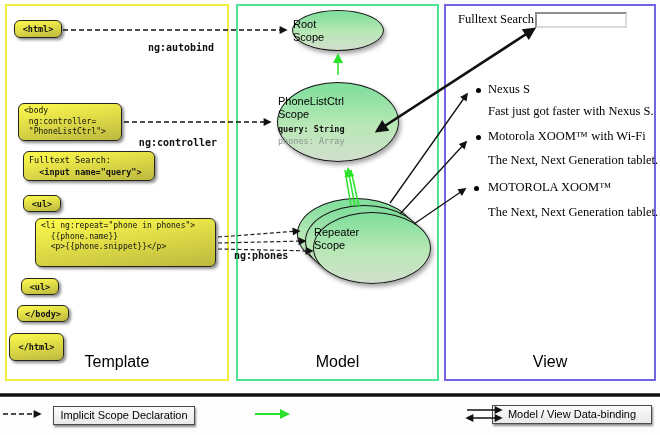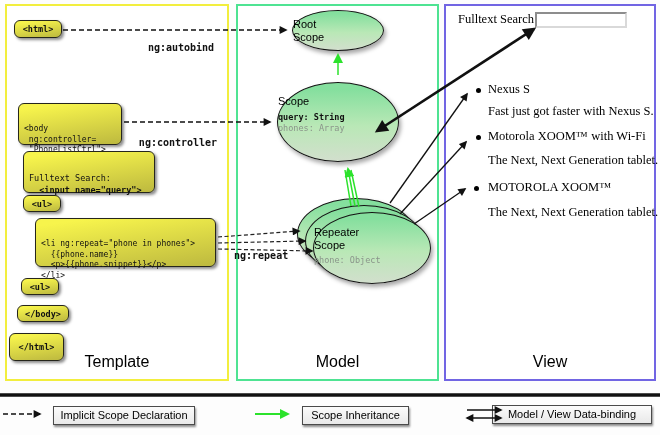--- a/index.html
+++ b/index.html
@@ -13,21 +13,21 @@
   .col-title{position:absolute;bottom:8px;left:0;width:100%;text-align:center;
              font-size:16px;color:#000;}
   
   .cbox{position:absolute;z-index:10;box-sizing:border-box;
         background:linear-gradient(172deg,var(--code_box_top,#f7f44c) 10%,var(--code_box_bottom,#bdb93f));
         border:1.5px solid #26261c;border-radius:6px;
         box-shadow:2px 2px 3px rgba(0,0,0,0.45);
         font-family:"DejaVu Sans Mono","Liberation Mono",monospace;color:#111;}
   .cbox.single{display:flex;align-items:center;justify-content:center;
                font-size:8.5px;font-weight:bold;}
-  .cbox.multi{padding:20px 5px;}
+  .cbox.multi{padding:2px 5px;}
   .cline{white-space:pre;font-size:8px;line-height:10.5px;}
   .cline.b{font-weight:bold;}
   
   .albl{position:absolute;z-index:20;font-family:"DejaVu Sans Mono","Liberation Mono",monospace;
         font-size:10px;font-weight:bold;color:#111;text-align:center;margin-top:29px;}
   
   .scope{position:absolute;z-index:10;box-sizing:border-box;border-radius:50%;
          background:linear-gradient(var(--scope_top,#85df9e) 8%,var(--scope_mid,#b9e8b6) 55%,var(--scope_bottom,#d2dfcd));
          border:1.6px solid #141414;box-shadow:2px 3px 4px rgba(0,0,0,0.35);
          text-align:left;color:#000;}
@@ -88,75 +88,73 @@
   </div>
 
   <div class="cbox single" style="left:23px;top:195px;width:38px;height:17px">
     <span>&lt;ul&gt;</span>
   </div>
 
   <div class="cbox multi" style="left:35px;top:218px;width:181px;height:49px">
     <div class="cline">&lt;li ng:repeat="phone in phones"&gt;</div>
     <div class="cline">  {{phone.name}}</div>
     <div class="cline">  &lt;p&gt;{{phone.snippet}}&lt;/p&gt;</div>
-    <div class="cline">&lt;/li&gt;</div>
   </div>
 
   <div class="cbox single" style="left:21px;top:278px;width:38px;height:17px">
     <span>&lt;ul&gt;</span>
   </div>
 
   <div class="cbox single" style="left:17px;top:305px;width:52px;height:17px">
     <span>&lt;/body&gt;</span>
   </div>
 
   <div class="cbox single" style="left:9px;top:333px;width:55px;height:28px">
     <span>&lt;/html&gt;</span>
   </div>
 
   <div class="albl" style="left:135px;top:13px;width:92px">ng:autobind</div>
   <div class="albl" style="left:132px;top:108px;width:92px">ng:controller</div>
-  <div class="albl" style="left:234px;top:221px;width:62px;text-align:left">ng:repeat</div>
+  <div class="albl" style="left:234px;top:221px;width:62px;text-align:left">ng:phones</div>
 
   <div class="scope" style="left:292px;top:10px;width:92px;height:41px;padding-top:7px">
     <div class="t">Root</div>
     <div class="t">Scope</div>
   </div>
 
   <div class="scope" style="left:277px;top:82px;width:122px;height:80px;padding-top:12px">
+    <div class="t">PhoneListCtrl</div>
     <div class="t">Scope</div>
     <div class="p q" style="margin-top:4px">query: String</div>
     <div class="p g">phones: Array</div>
   </div>
 
   <div class="scope" style="left:297px;top:198px;width:118px;height:72px"></div>
   <div class="scope" style="left:305px;top:205px;width:118px;height:72px"></div>
   <div class="scope" style="left:313px;top:212px;width:118px;height:72px;padding-top:13px">
     <div class="t">Repeater</div>
     <div class="t">Scope</div>
-    <div class="p g" style="margin-top:4px">phone: Object</div>
   </div>
 
   <div class="vtext" style="left:458px;top:12px">Fulltext Search:</div>
   <input class="vinput" style="left: 535px; top: 12px;" value="">
 
   <span class="dot" style="left:476px;top:88px"></span>
   <div class="vtext" style="left:488px;top:82px">Nexus S</div>
   <div class="vtext" style="left:488px;top:104px">Fast just got faster with Nexus S.</div>
 
   <span class="dot" style="left:476px;top:135px"></span>
   <div class="vtext" style="left:488px;top:129px">Motorola XOOM™ with Wi-Fi</div>
   <div class="vtext" style="left:488px;top:153px">The Next, Next Generation tablet.</div>
 
   <span class="dot" style="left:474px;top:186px"></span>
   <div class="vtext" style="left:488px;top:180px">MOTOROLA XOOM™</div>
   <div class="vtext" style="left:488px;top:205px">The Next, Next Generation tablet.</div>
 
   <div class="lbox" style="left:53px;top:406px;width:142px">Implicit Scope Declaration</div>
-  <div class="lbox" style="left:302px;top:406px;width:107px">Scope Inheritance</div>
   <div class="lbox" style="left:492px;top:405px;width:160px">Model / View Data-binding</div>
 
   <svg class="overlay" width="660" height="435" viewBox="0 0 660 435">
     <defs>
       <marker id="mb" viewBox="0 0 10 10" refX="8" refY="5" markerWidth="9" markerHeight="8" orient="auto-start-reverse" markerUnits="userSpaceOnUse">
         <path d="M0,0L10,5L0,10z" fill="#111"></path>
       </marker>
       <marker id="mbL" viewBox="0 0 10 10" refX="8" refY="5" markerWidth="16" markerHeight="13" orient="auto-start-reverse" markerUnits="userSpaceOnUse">
         <path d="M0,0L10,5L0,10z" fill="#111"></path>
       </marker>

